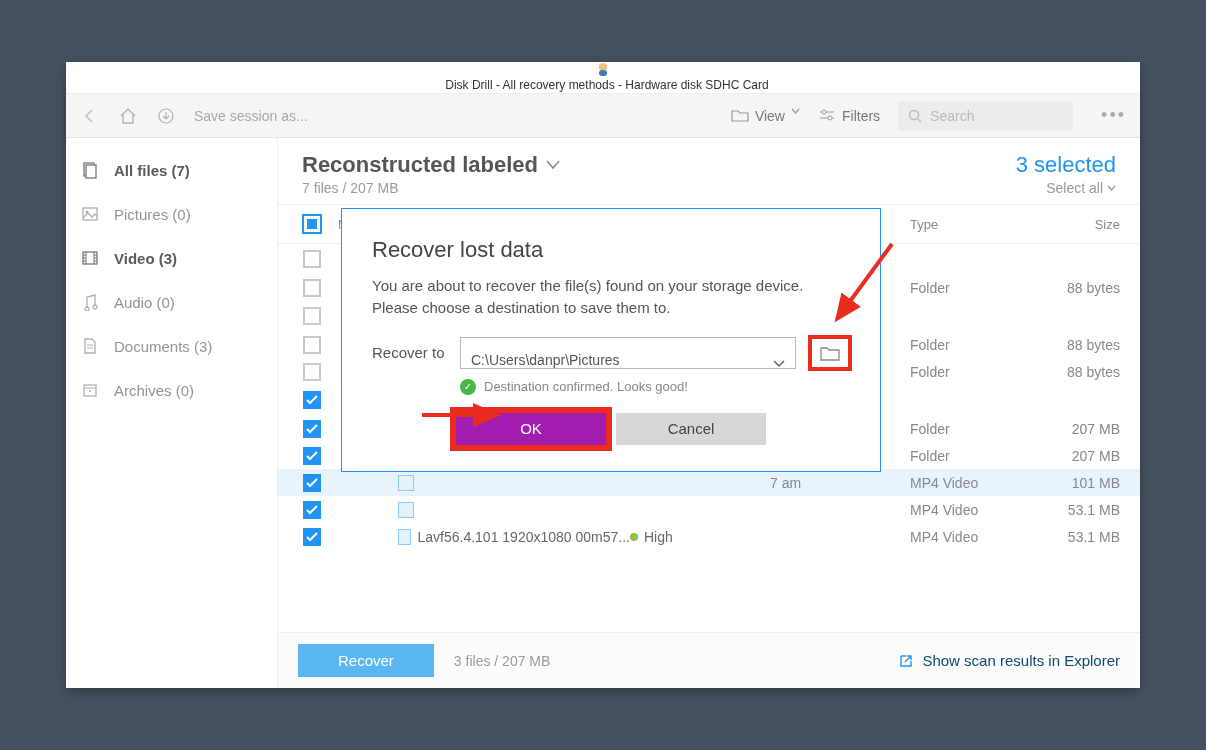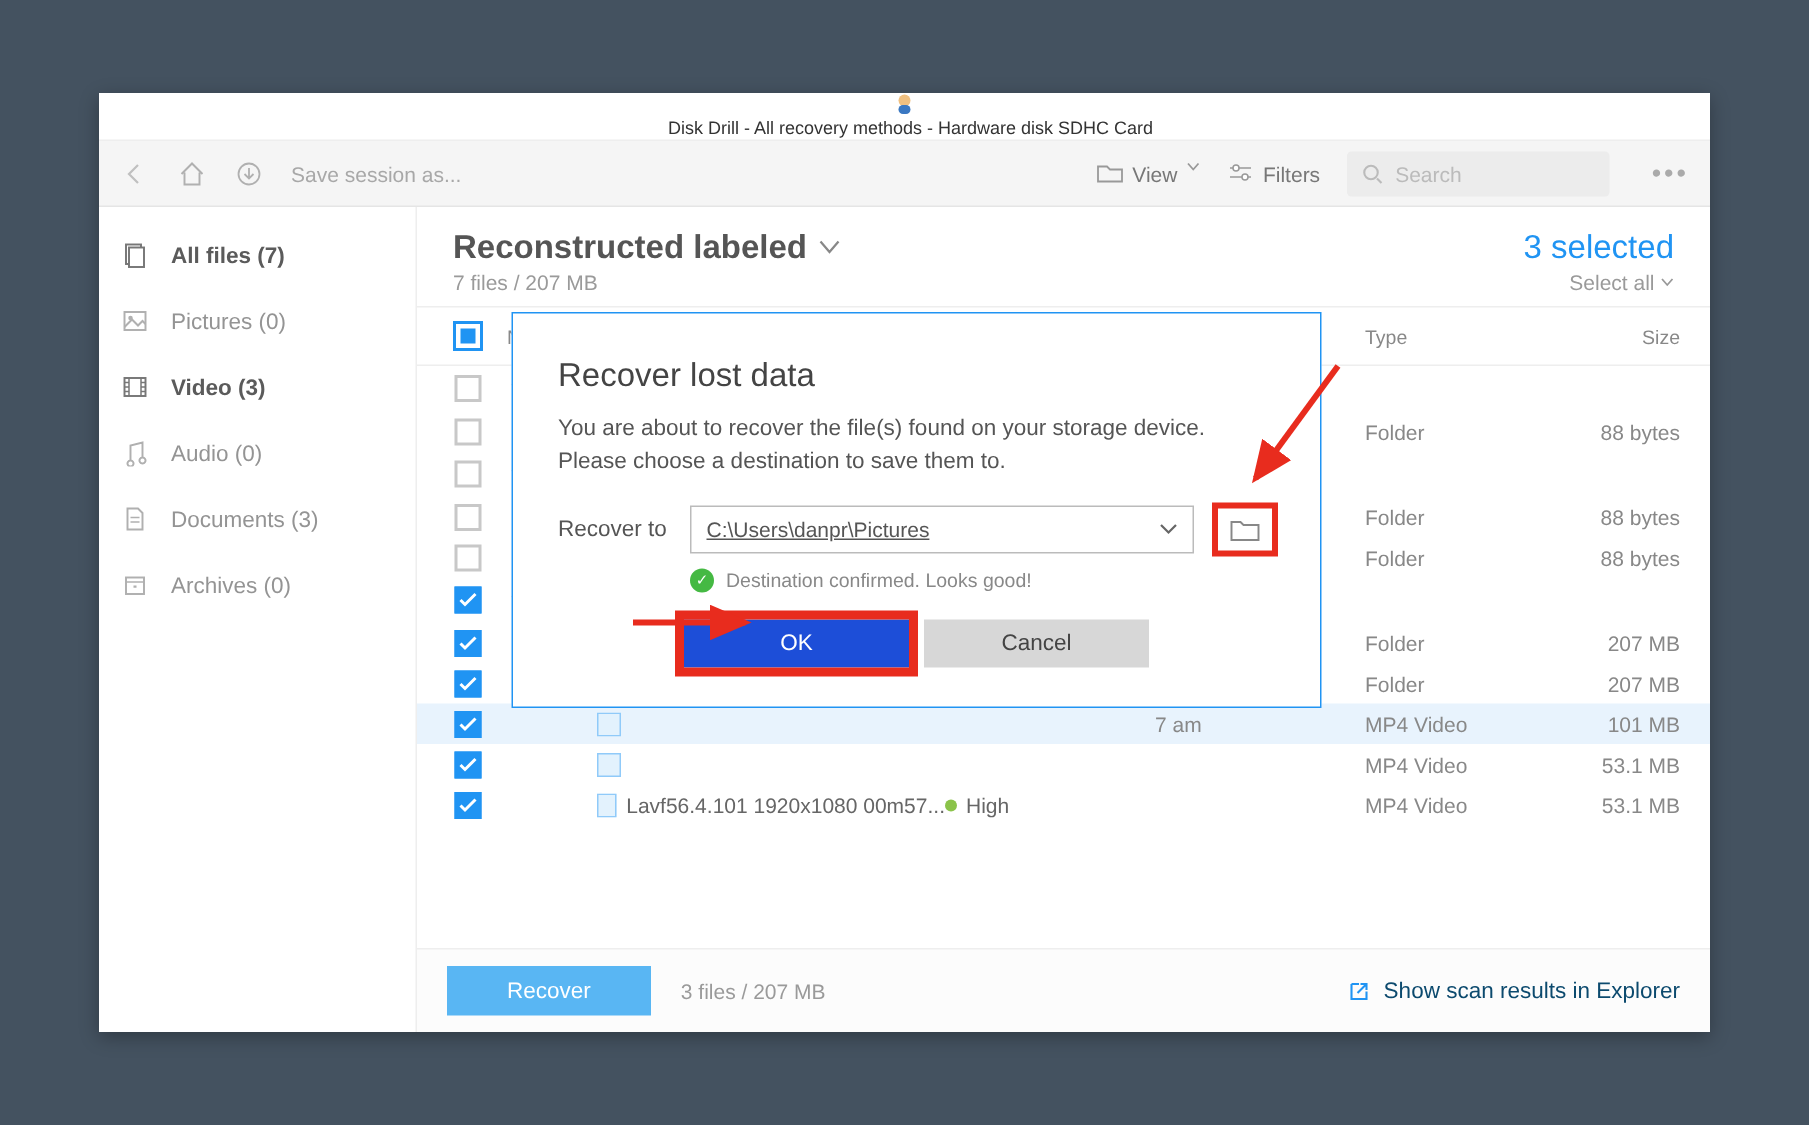--- a/index.html
+++ b/index.html
@@ -57,27 +57,27 @@
   .footer { height:56px; border-top:1px solid #eee; background:#fcfcfc; display:flex; align-items:center; padding:0 20px; gap:20px;}
   .recover-btn { background:#59b6f3; color:#fff; font-size:15px; padding:8px 40px; border:none;}
   .footer .info { color:#9a9a9a; font-size:14px;}
   .footer .expl { margin-left:auto; color:#0c4a6e; font-size:15px; display:flex; align-items:center; gap:8px;}
 
   .dialog { position:absolute; left:63px; top:4px; width:540px; height:264px; background:#fff; border:1px solid #2094f3; padding:28px 30px 20px 30px;}
   .dialog h3 { font-size:22px; font-weight:400; color:#444; margin-bottom:12px;}
   .dialog p { font-size:15px; color:#555; line-height:1.45; margin-bottom:18px;}
   .rec-row { display:flex; align-items:center; gap:14px; margin-bottom:10px;}
   .rec-row .lbl { font-size:15px; color:#555; width:74px;}
-  .rec-row .sel-input { flex:1; height:32px; border:1px solid #bbb; display:flex; align-items:center; padding:0 10px; color:#555; font-size:14px; justify-content:space-between;text-decoration:underline;}
+  .rec-row .sel-input { flex:1; height:32px; border:1px solid #bbb; display:flex; align-items:flex-end; padding:0 10px; color:#555; font-size:14px; justify-content:space-between;}
   .folder-btn { width:40px; height:32px; border:1px solid #bbb; display:flex; align-items:center; justify-content:center; color:#888;}
   .hl-red { outline:4px solid #e82c1e; outline-offset:-2px;}
   .confirm { display:flex; align-items:center; gap:8px; margin-left:88px; color:#888; font-size:13px; margin-bottom:18px;}
   .confirm .check { width:16px; height:16px; background:#45b943; border-radius:50%; display:flex; align-items:center; justify-content:center; color:#fff; font-size:10px;}
   .btn-row { display:flex; gap:10px; justify-content:center;}
-  .ok-btn { width:150px; height:32px; background:#1d4ed8; color:#fff; border:none; font-size:15px;}
+  .ok-btn { width:150px; height:32px; background:#a21caf; color:#fff; border:none; font-size:15px;}
   .cancel-btn { width:150px; height:32px; background:#d7d7d7; color:#444; border:none; font-size:15px;}
   .hl-red-thick { outline:6px solid #e82c1e; outline-offset:0;}
 
   .arrow { position:absolute; pointer-events:none;}
   svg { display:block; }
 </style>
 </head>
 <body>
 
 <div class="window">

